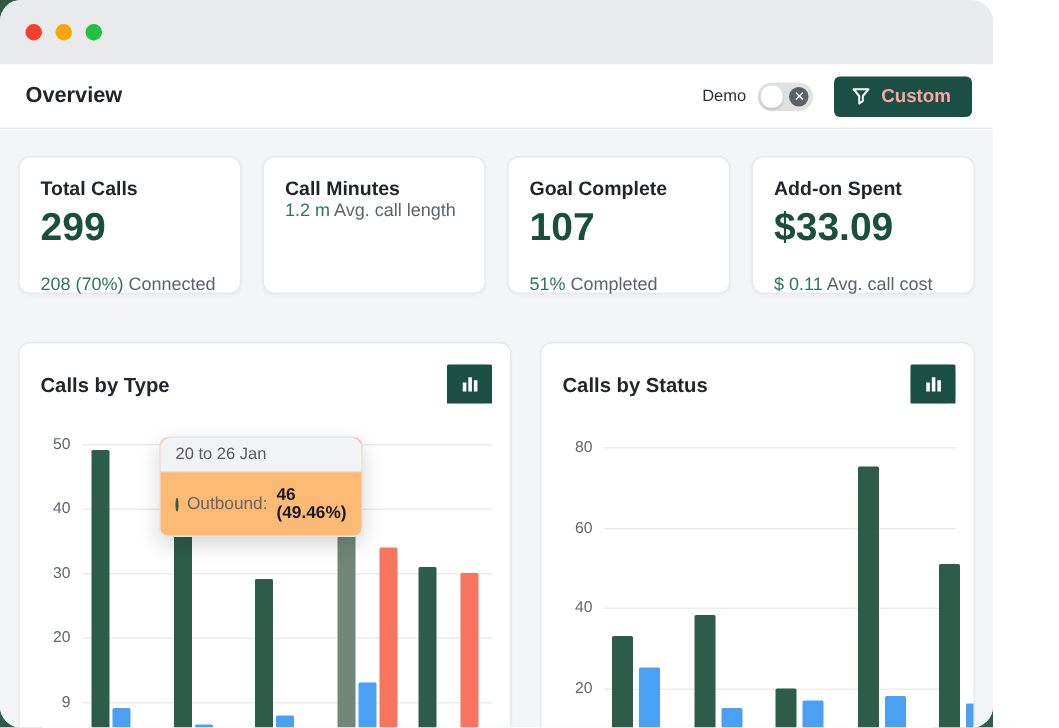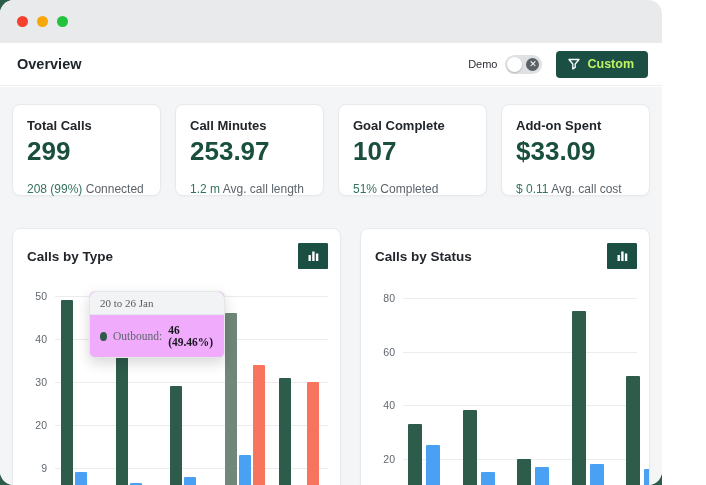--- a/index.html
+++ b/index.html
@@ -33,21 +33,21 @@
   .demo-wrap { display:flex; align-items:center; gap:8px; }
   .demo-label { font-size:11px; color:#2b3036; }
   .toggle { position:relative; width:37px; height:19px; border-radius:10px;
     background:#dfe1e3; cursor:pointer; }
   .toggle .knob { position:absolute; left:2px; top:2px; width:15px; height:15px;
     border-radius:50%; background:#ffffff; box-shadow:0 1px 2px rgba(0,0,0,.2); }
   .toggle .xc { position:absolute; right:3px; top:3px; width:13px; height:13px;
     border-radius:50%; background:#5c6166; color:#fff; font-size:9px; line-height:13px;
     text-align:center; font-weight:bold; }
   .custom-btn { display:flex; align-items:center; gap:7px; background:#1b4f43;
-    color:#bef264; border:none; border-radius:4px; padding:6px 14px 7px 12px;
+    color:#fca5a5; border:none; border-radius:4px; padding:6px 14px 7px 12px;
     font-size:12.5px; font-weight:bold; cursor:pointer;
     font-family:"Liberation Sans",sans-serif; }
 
   
   .content { position:absolute; top:87px; left:0; right:0; bottom:-40px;
     background:#f4f5f6; padding:17px 12px 0 12px; }
   .stats-row { display:flex; gap:14px;justify-content:center; }
   .stat-card { flex:1; background:#ffffff; border:1px solid #e7e9ec; border-radius:8px;
     height:92px; padding:13px 14px; box-shadow:0 1px 2px rgba(0,0,0,.03); }
   .stat-title { font-size:13px; font-weight:bold; color:#20252a; }
@@ -69,23 +69,23 @@
     align-items:center; justify-content:center; cursor:pointer; }
   .icon-btn.line { background:#ffffff; border:1px solid #b9d4c9; }
   .icon-btn.bar { background:#1b4f43; border:1px solid #1b4f43; }
 
   .plot { position:absolute; inset:0; }
   .gridline { position:absolute; left:42px; right:12px; height:1px; background:#ececee; }
   .tick-label { position:absolute; left:4px; width:30px; text-align:right;
     font-size:10.5px; color:#61676d; }
   .bar { position:absolute; border-radius:1px 1px 0 0; }
 
-  .tooltip { position:absolute; left:76px; top:62px; width:136px; background:#f0abfc;
+  .tooltip { position:absolute; left:93px; top:62px; width:136px; background:#fdba74;
     border:1px solid #e4e6e8; border-radius:6px; z-index:6;
-    box-shadow:0 5px 14px rgba(0,0,0,.16);font-family:Liberation Serif, serif; }
+    box-shadow:0 5px 14px rgba(0,0,0,.16); }
   .tooltip-head { background:#f2f3f4; border-bottom:1px solid #e6e7e9;
     border-radius:6px 6px 0 0; padding:5px 10px; font-size:11px; color:#565d64; }
   .tooltip-body { display:flex; align-items:center; gap:6px; padding:9px 10px; }
   .tooltip-dot { width:9px; height:9px; border-radius:50%; background:#2d5c4b; }
   .tooltip-label { font-size:11.5px; color:#5f666d; }
   .tooltip-value { font-size:11.5px; font-weight:bold; color:#16191d; }
 </style>
 </head>
 <body>
 
@@ -121,25 +121,24 @@
           <span>Custom</span>
         </button>
       </div>
     </div>
 
     <div class="content">
       <div class="stats-row" id="stats-row">
           <div class="stat-card">
             <div class="stat-title">Total Calls</div>
             <div class="stat-value">299</div>
-            <div class="stat-sub"><span class="accent">208 (99%)</span><span> Connected</span></div>
+            <div class="stat-sub"><span class="accent">208 (70%)</span><span> Connected</span></div>
           </div>
           <div class="stat-card">
             <div class="stat-title">Call Minutes</div>
-            <div class="stat-value">253.97</div>
             <div class="stat-sub"><span class="accent">1.2 m</span><span> Avg. call length</span></div>
           </div>
           <div class="stat-card">
             <div class="stat-title">Goal Complete</div>
             <div class="stat-value">107</div>
             <div class="stat-sub"><span class="accent">51%</span><span> Completed</span></div>
           </div>
           <div class="stat-card">
             <div class="stat-title">Add-on Spent</div>
             <div class="stat-value">$33.09</div>

